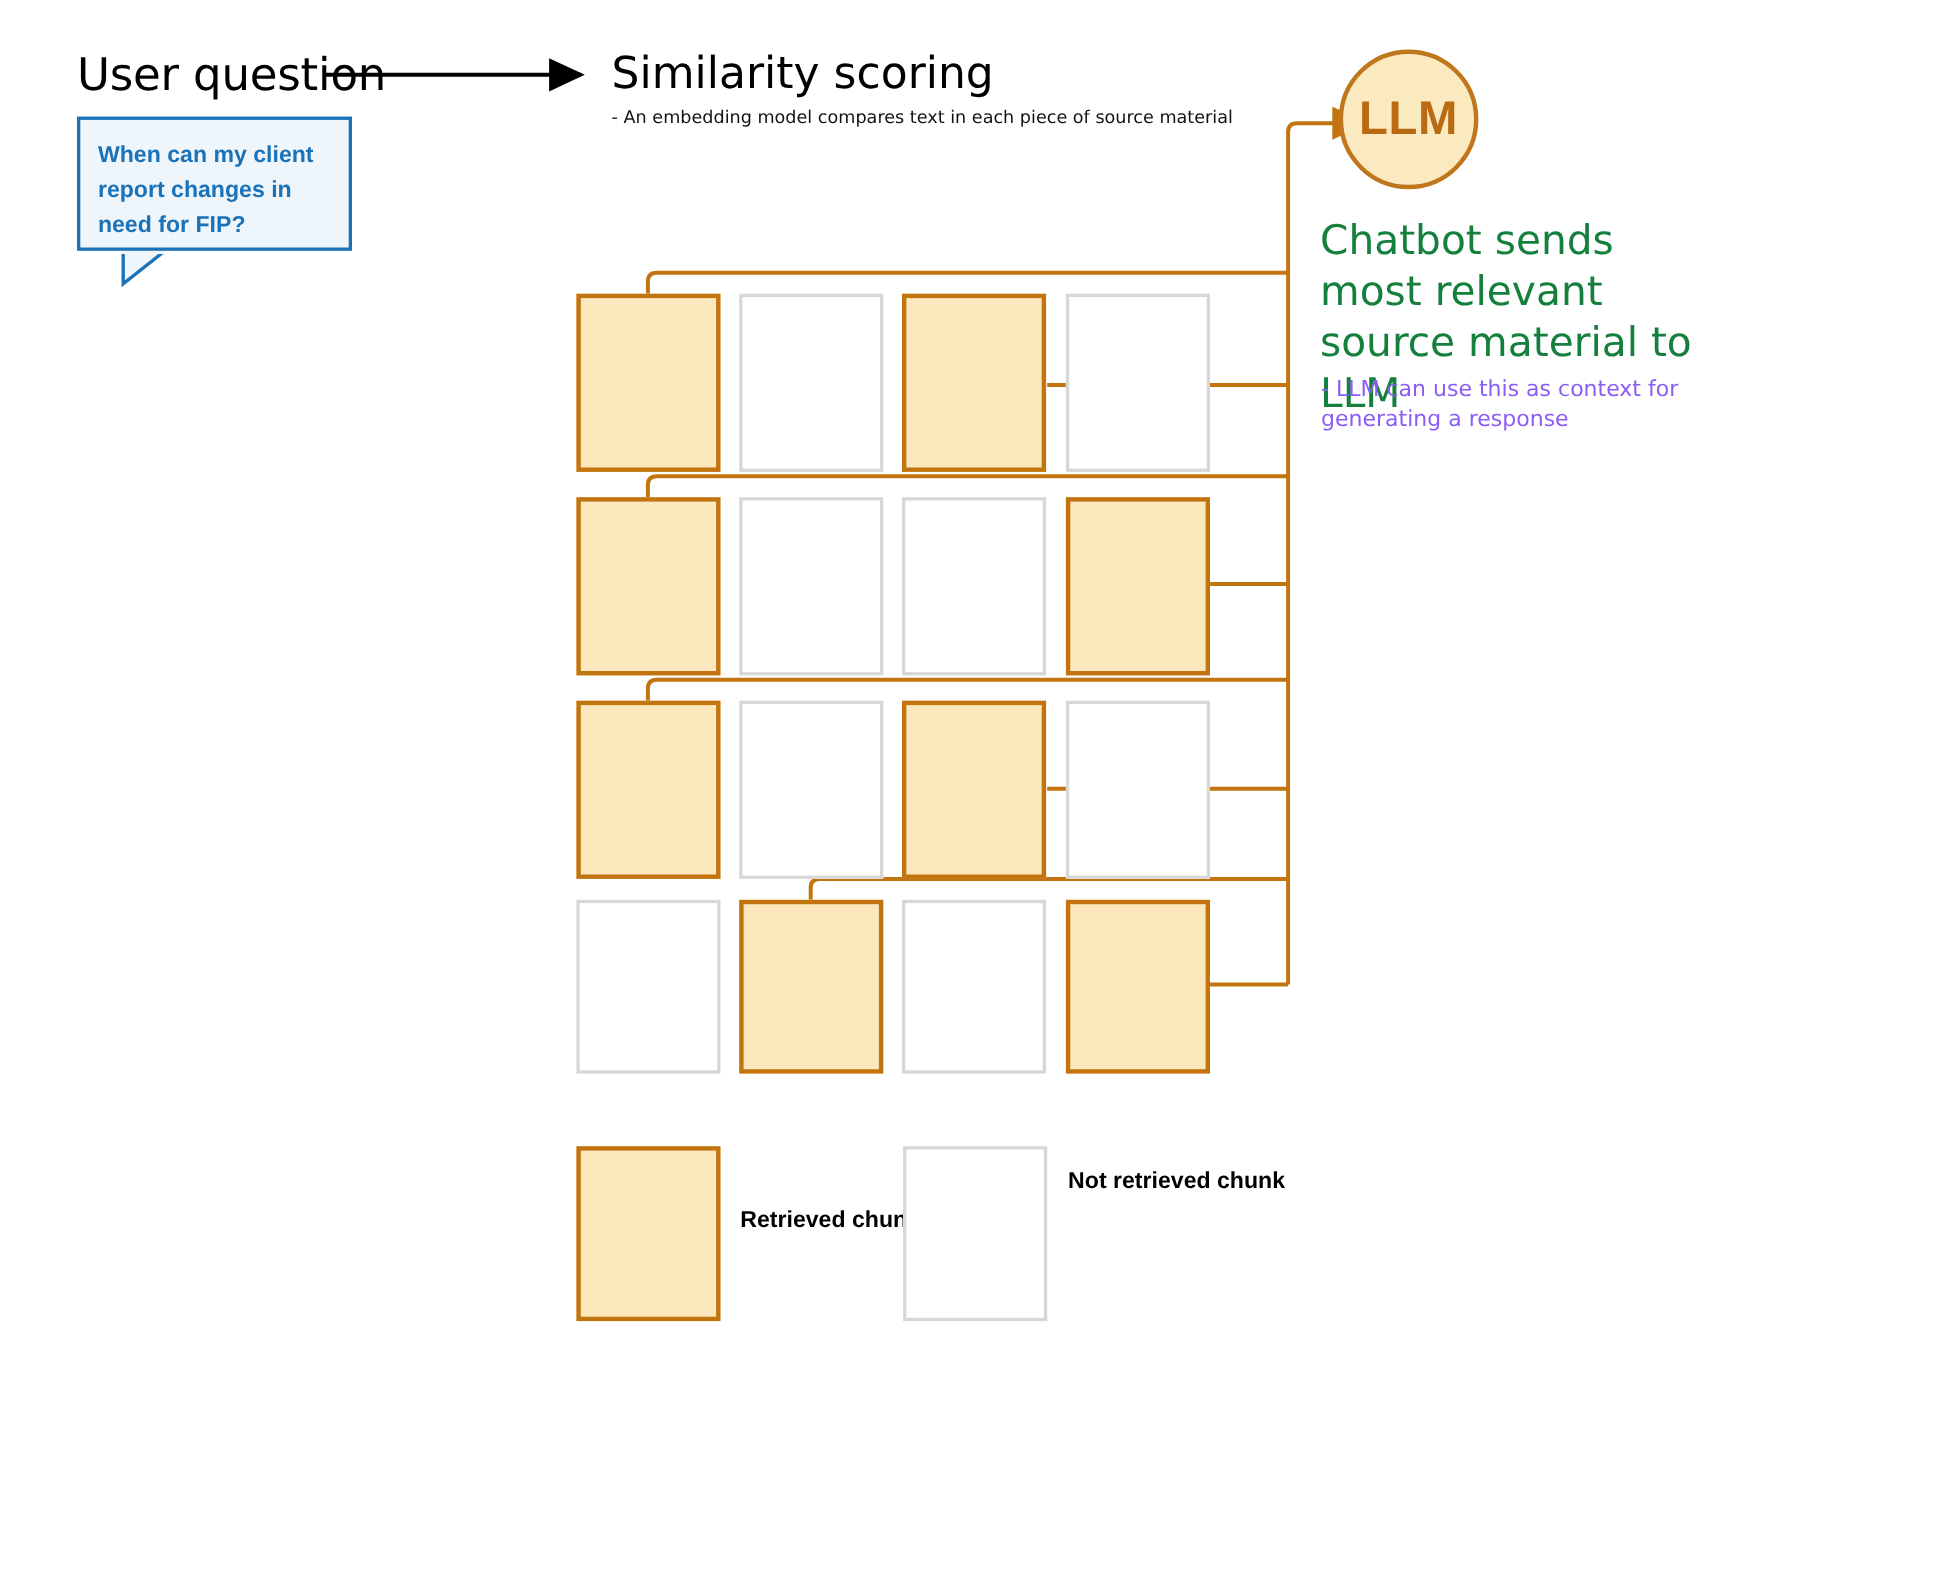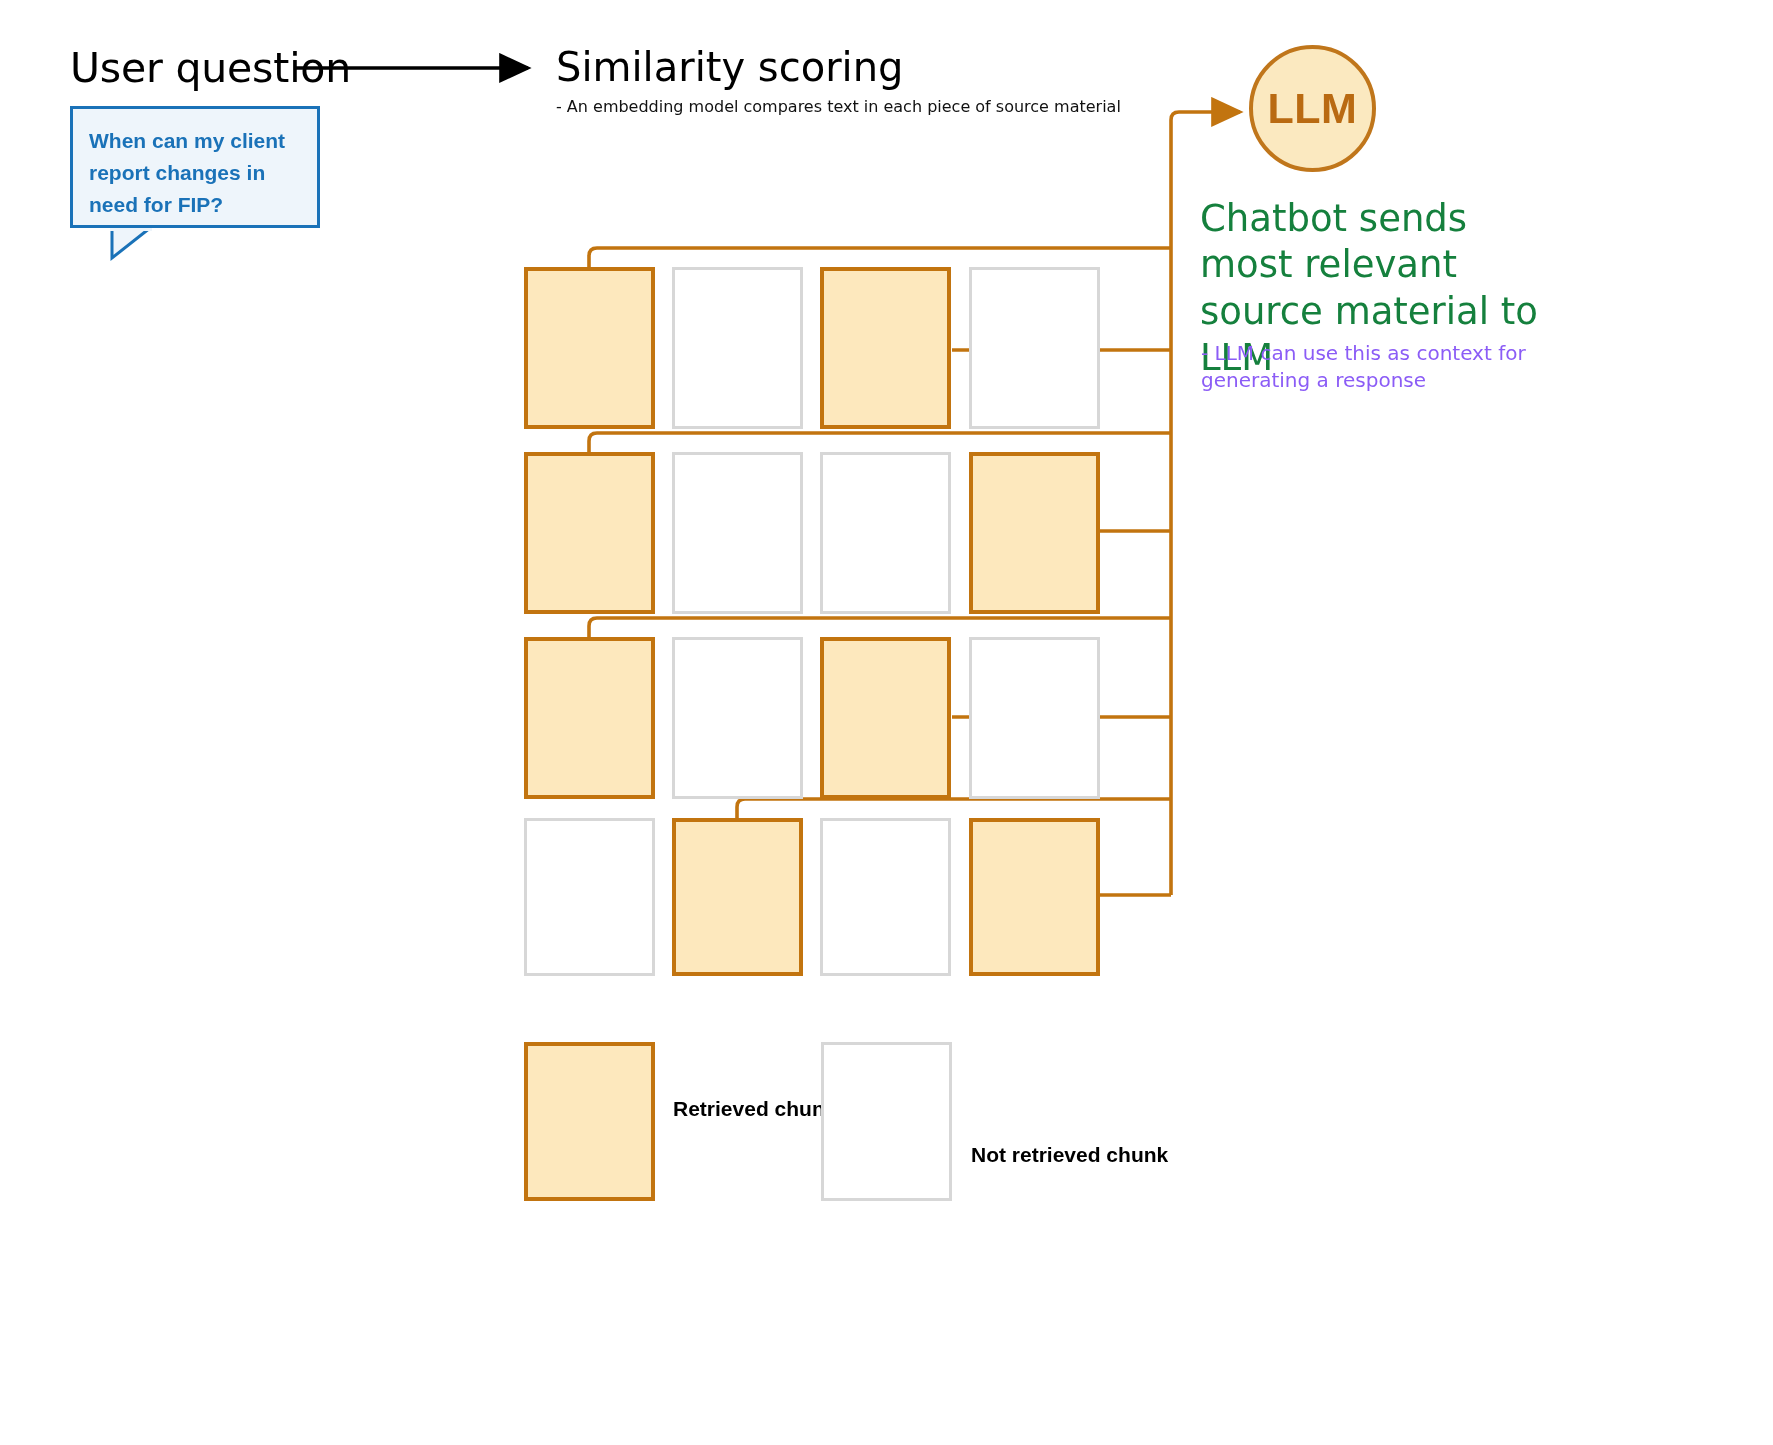--- a/index.html
+++ b/index.html
@@ -73,21 +73,21 @@
     top: 96px;
     width: 620px;
     font-size: 16px;
     line-height: 1.33;
     color: #111111;
   }
 
   
   .llm-circle {
     position: absolute;
-    left: 1249px;
+    left: 1217px;
     top: 45px;
     width: 127px;
     height: 127px;
     border-radius: 50%;
     background: #fbe9c0;
     border: 4px solid #c0761b;
     box-sizing: border-box;
     display: flex;
     align-items: center;
     justify-content: center;
@@ -220,15 +220,15 @@
       <div class="chunk not-retrieved" style="left: 524px; top: 818px; width: 131px; height: 158px;"></div>
       <div class="chunk retrieved" style="left: 672px; top: 818px; width: 131px; height: 158px;"></div>
       <div class="chunk not-retrieved" style="left: 820px; top: 818px; width: 131px; height: 158px;"></div>
       <div class="chunk retrieved" style="left: 969px; top: 818px; width: 131px; height: 158px;"></div>
     </div>
 
   <div class="legend-swatch" style="left:524px; top:1042px; width:131px; height:159px; background:#fde8bd; border:4px solid #c2740f;"></div>
   <div class="legend-label" style="left:673px; top:1095px;">Retrieved chunk</div>
 
   <div class="legend-swatch" style="left:821px; top:1042px; width:131px; height:159px; background:#ffffff; border:3px solid #d7d7d7;"></div>
-  <div class="legend-label" style="left:971px; top:1141px;">Not retrieved chunk</div>
+  <div class="legend-label" style="left:971px; top:1060px;">Not retrieved chunk</div>
 
 </div>
 
 </body></html>

